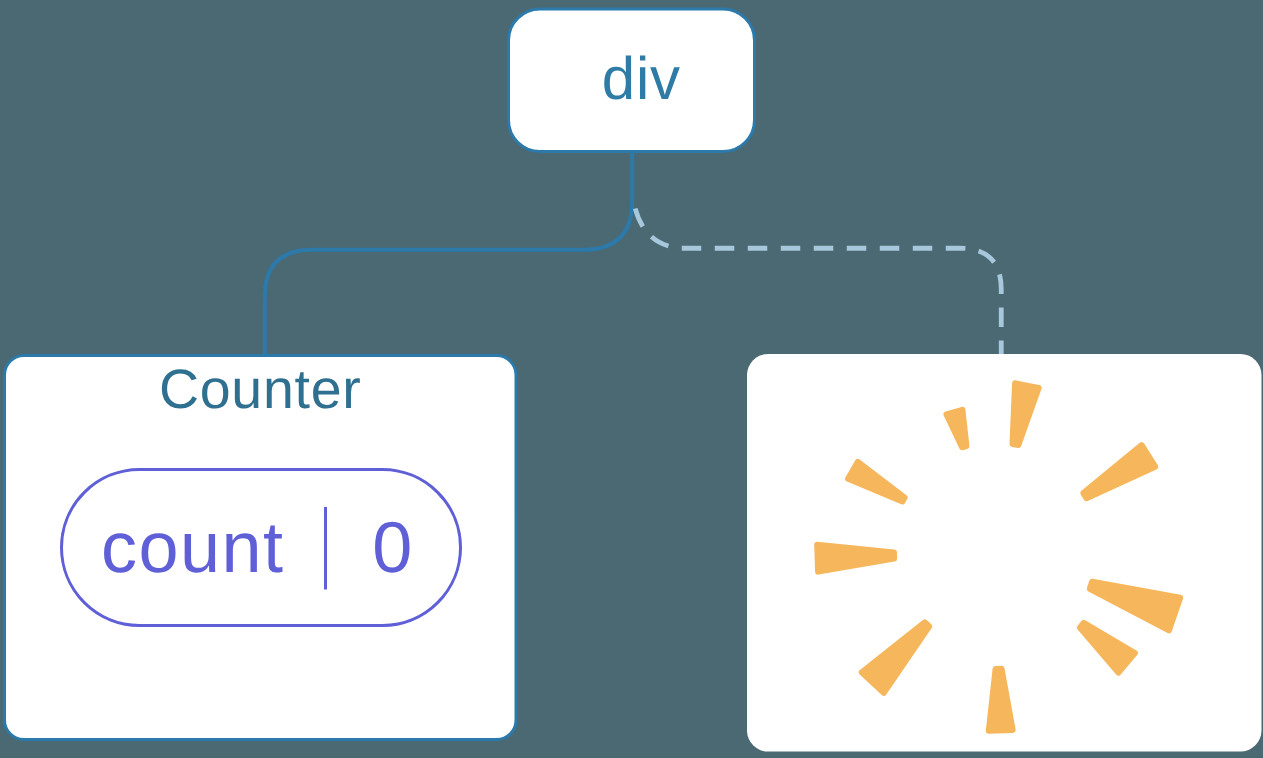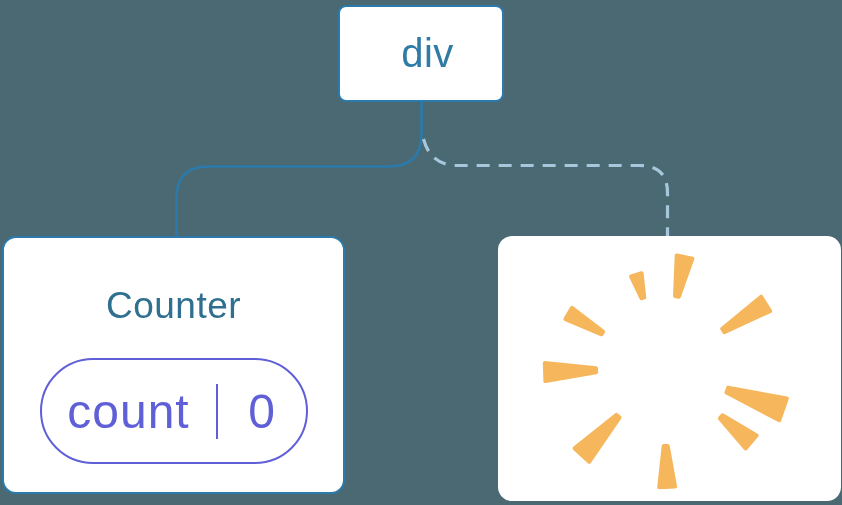--- a/index.html
+++ b/index.html
@@ -22,31 +22,30 @@
   }
   .canvas{position:absolute;inset:0;width:842px;height:505px;}
   svg.connectors{position:absolute;left:0;top:0;width:842px;height:505px;z-index:0;}
   .conn-solid{fill:none;stroke:var(--accent);stroke-width:2.6px;}
   .conn-dashed{fill:none;stroke:var(--dashed);stroke-width:3.2px;stroke-dasharray:13 9;}
   .card{
     position:absolute;background:var(--card);z-index:1;
   }
   .node-div{
     left:338px;top:5px;width:166px;height:97px;
-    border:2.5px solid var(--accent);border-radius:8px;
+    border:2.5px solid var(--accent);border-radius:22px;
     display:flex;align-items:center;justify-content:center;padding-left:13px;
   }
   .node-div .label{
     color:var(--node-text);font-size:40px;font-weight:500;letter-spacing:0.5px;
   }
   .node-counter{
     left:2px;top:236px;width:343px;height:258px;
     border:2px solid var(--accent);border-radius:14px;
     display:flex;flex-direction:column;align-items:center;
-    padding-top:46px;
   }
   .counter-title{
     color:var(--counter-title);font-size:37px;font-weight:500;
     letter-spacing:0.5px;line-height:44px;
   }
   .state-pill{
     margin-top:30px;width:268px;height:106px;
     border:2px solid var(--purple);border-radius:53px;
     display:flex;align-items:center;overflow:hidden;
   }

